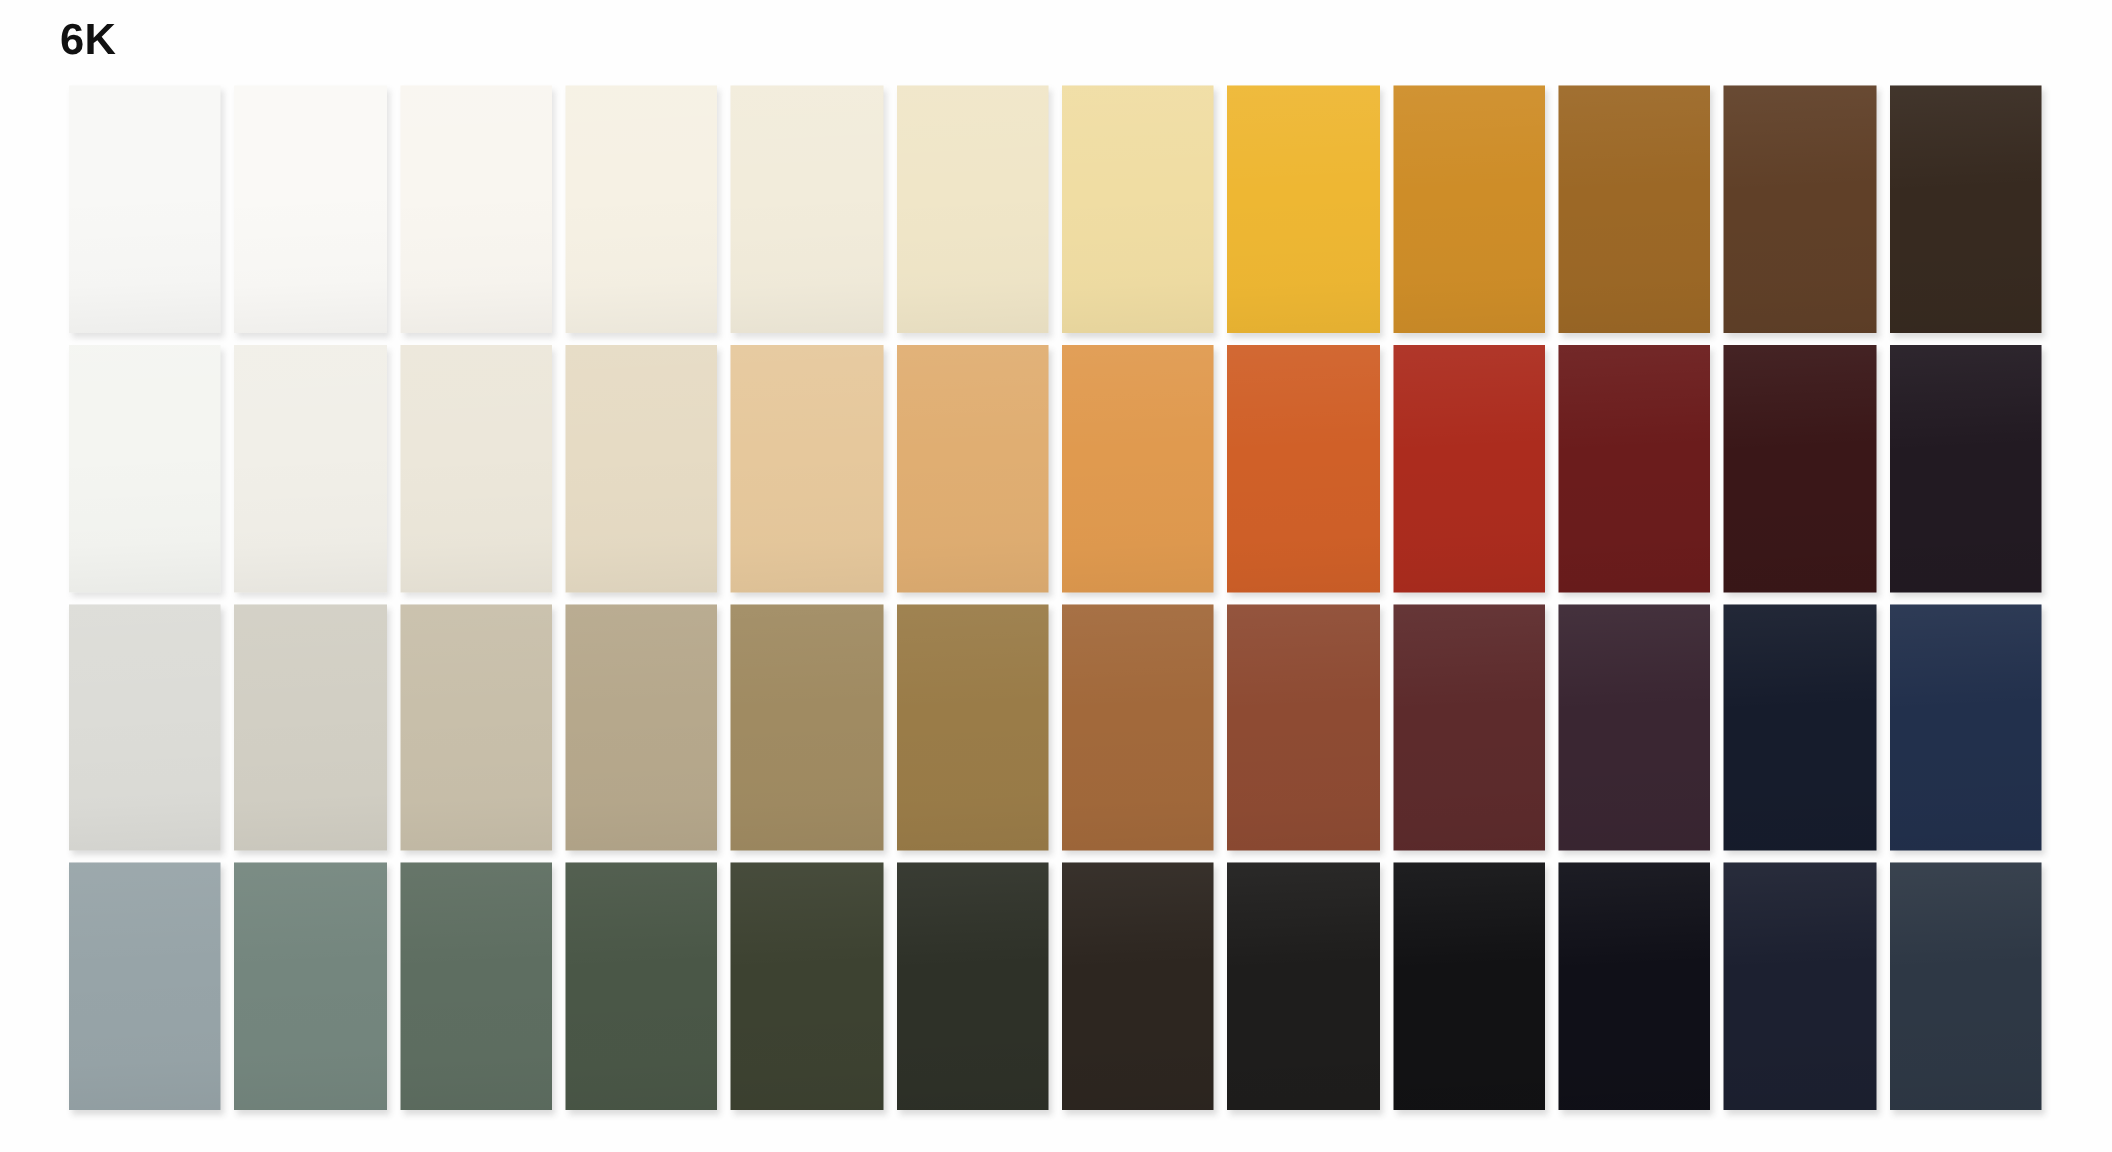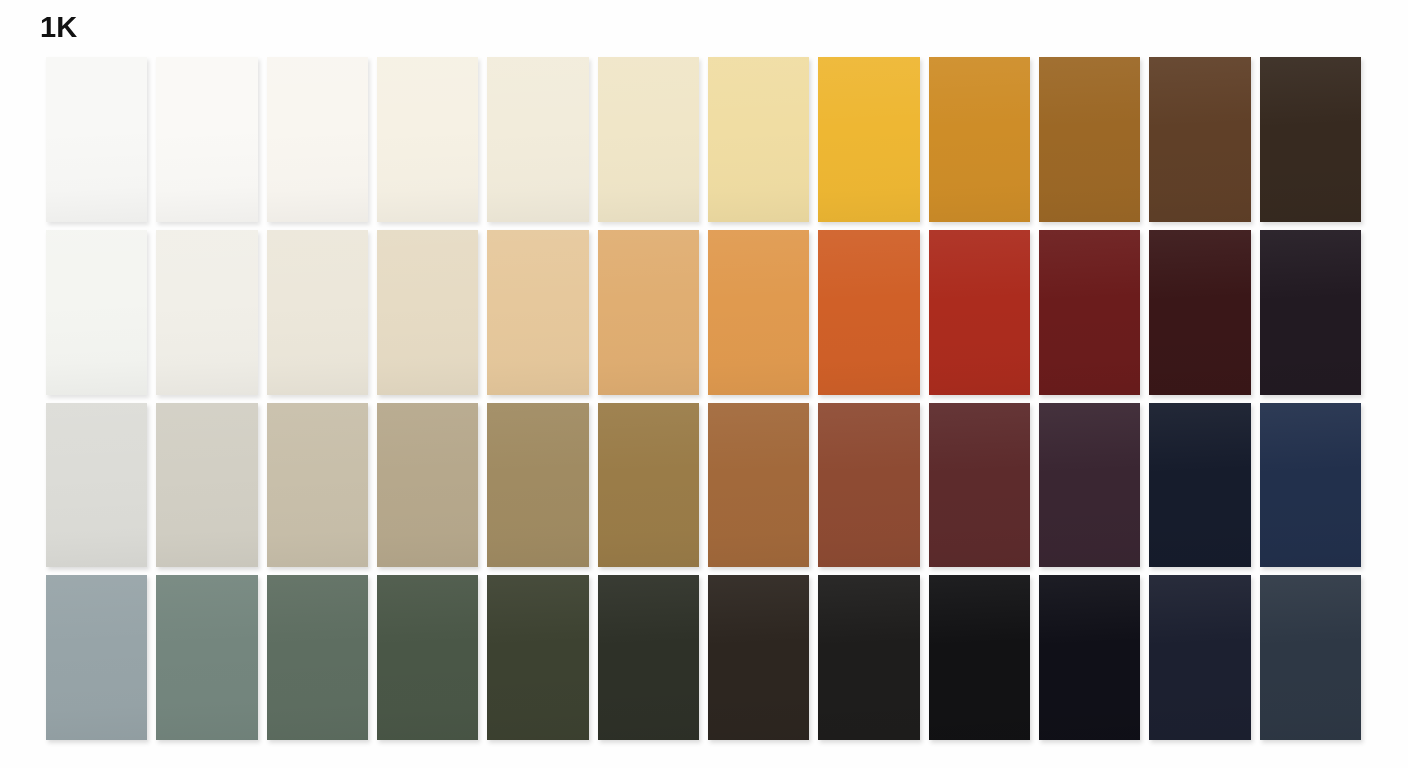--- a/index.html
+++ b/index.html
@@ -68,21 +68,21 @@
   }
   .swatch.light-edge {
     box-shadow: 2px 3px 4px rgba(120,120,120,0.20);
   }
 </style>
 </head>
 <body style="background: rgb(254, 254, 254);">
 
 <div id="palette-page" style="background: rgb(254, 254, 254);">
 
-  <div id="page-title" style="color: rgb(17, 17, 17);">1K</div>
+  <div id="page-title" style="color: rgb(17, 17, 17);">6K</div>
 
   <div id="swatch-grid">
       <div class="swatch-row">
         <div class="swatch light-edge" style="background: rgb(248, 248, 246);"></div>
         <div class="swatch light-edge" style="background: rgb(250, 249, 246);"></div>
         <div class="swatch light-edge" style="background: rgb(249, 246, 240);"></div>
         <div class="swatch light-edge" style="background: rgb(246, 241, 228);"></div>
         <div class="swatch light-edge" style="background: rgb(242, 236, 219);"></div>
         <div class="swatch light-edge" style="background: rgb(240, 230, 200);"></div>
         <div class="swatch" style="background: rgb(240, 221, 163);"></div>

